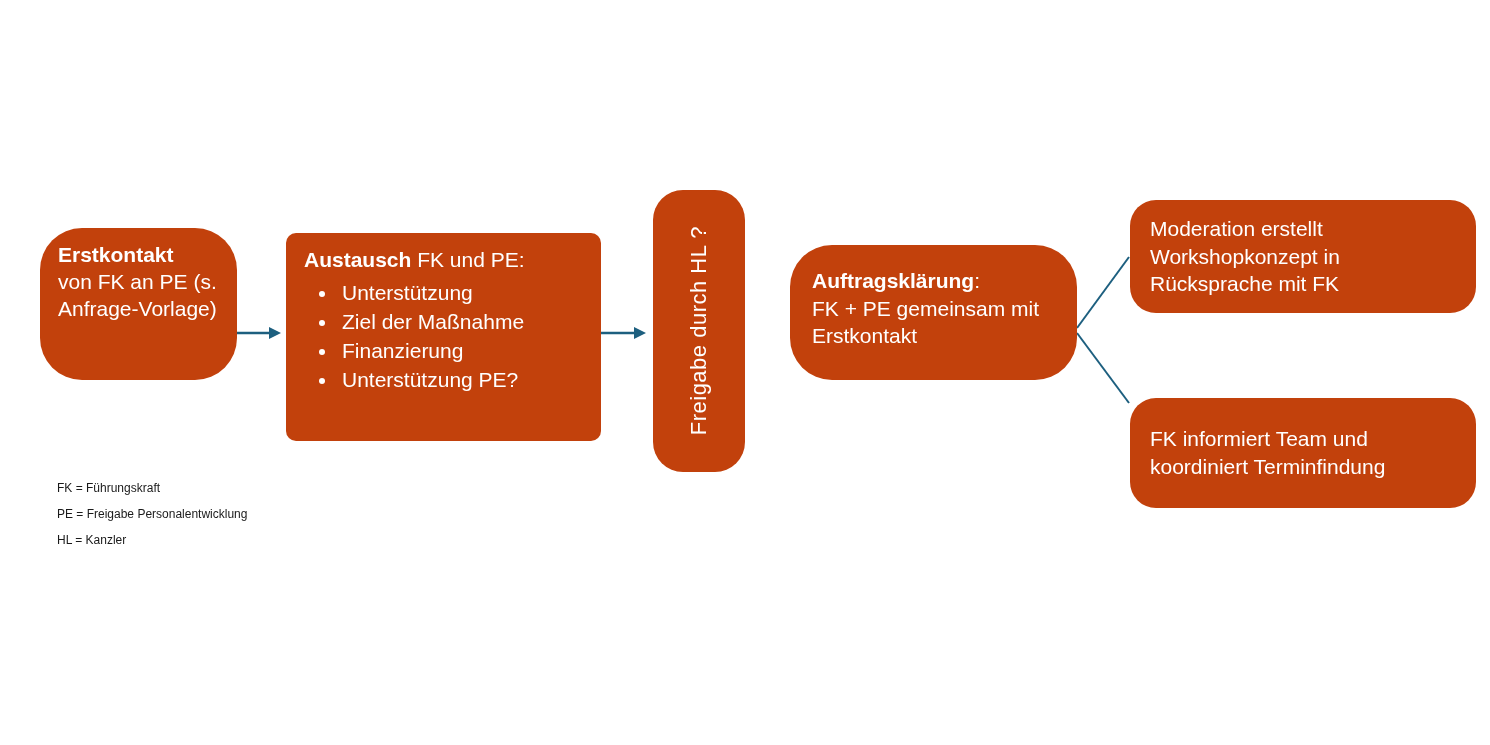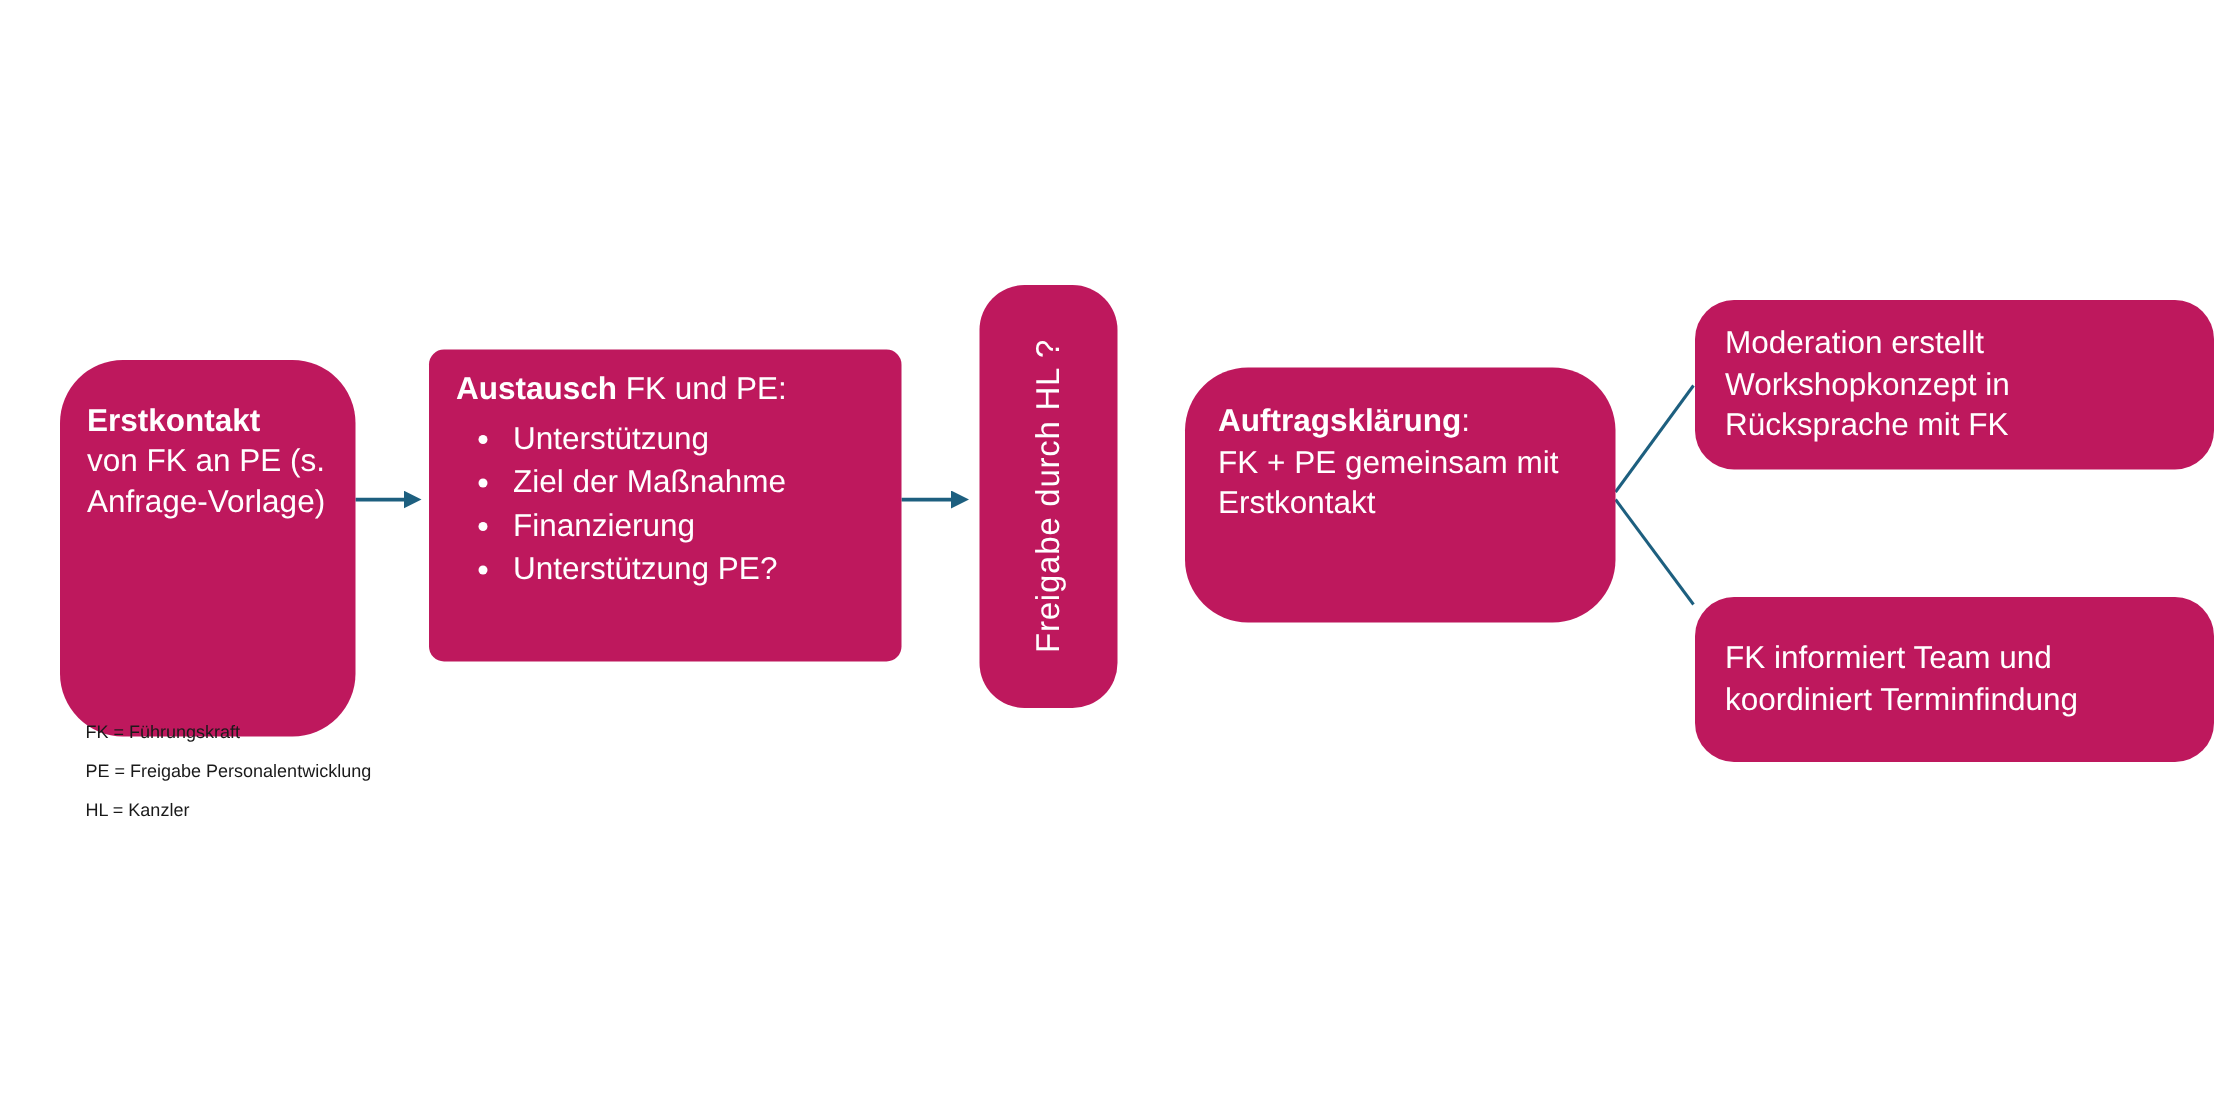--- a/index.html
+++ b/index.html
@@ -15,31 +15,31 @@
     background: #ffffff;
     overflow: hidden;
   }
   .connectors {
     position: absolute;
     inset: 0;
     pointer-events: none;
   }
   .box {
     position: absolute;
-    background: #be185d;
+    background: #c2410c;
     color: #ffffff;
     box-sizing: border-box;
   }
   .box .b { font-weight: bold; }
   
   .box-step1 {
-    left: 40px; top: 240px;
-    width: 197px; height: 251px;
+    left: 40px; top: 228px;
+    width: 197px; height: 152px;
     border-radius: 42px;
-    padding: 28px 18px;
+    padding: 14px 18px;
     font-size: 21px;
     line-height: 1.28;
   }
   
   .box-step2 {
     left: 286px; top: 233px;
     width: 315px; height: 208px;
     border-radius: 10px;
     padding: 14px 16px 10px 18px;
     font-size: 21px;
@@ -65,21 +65,21 @@
   .box-gate .vtext {
     writing-mode: vertical-rl;
     transform: rotate(180deg);
     font-size: 22px;
     letter-spacing: 0.5px;
     white-space: nowrap;
   }
   
   .box-step3 {
     left: 790px; top: 245px;
-    width: 287px; height: 170px;
+    width: 287px; height: 135px;
     border-radius: 42px;
     padding: 22px 20px 14px 22px;
     font-size: 21px;
     line-height: 1.32;
   }
   
   .box-outcome {
     left: 1130px;
     width: 346px;
     border-radius: 26px;

